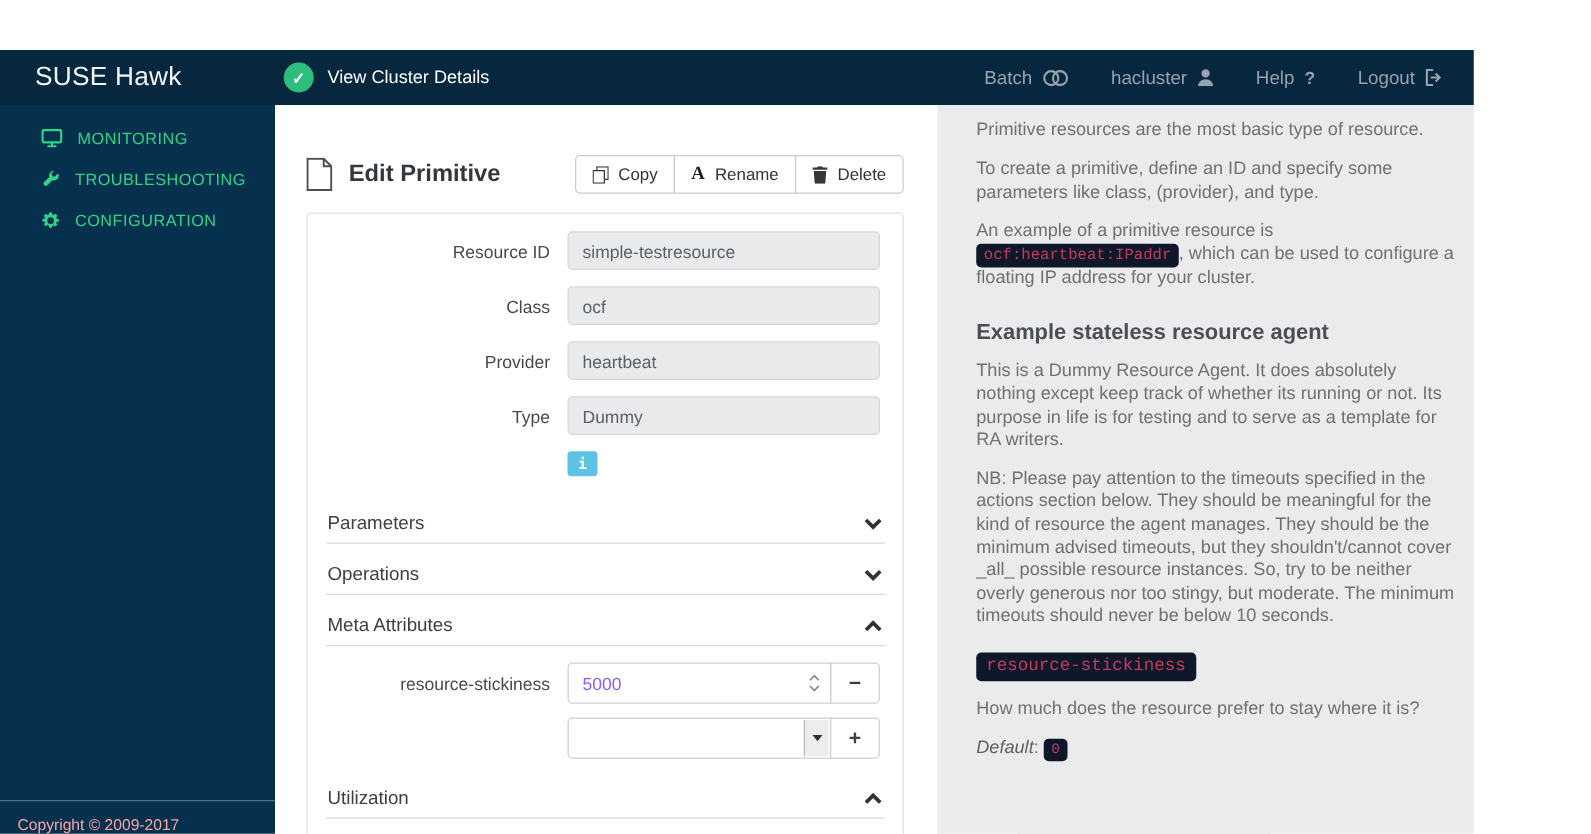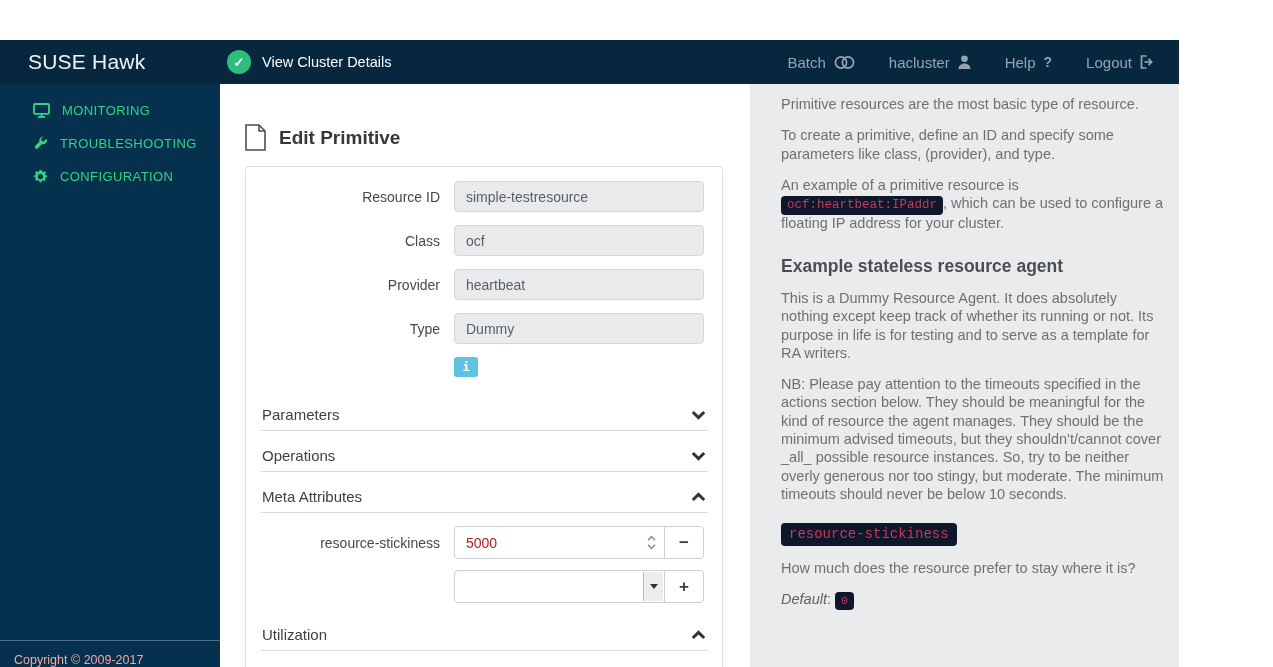--- a/index.html
+++ b/index.html
@@ -53,21 +53,21 @@
   .flabel { width:193px; text-align:right; padding-right:14px; color:#44494e; font-size:14px; flex-shrink:0; }
   .finput { width:250px; height:31px; background:#e9eaec; border:1px solid #d3d5d8; border-radius:4px; padding:0 11px; font-size:14px; color:#595f66; font-family:inherit; }
   .info-row { margin:3px 0 17px 193px; }
   .info-btn { width:24px; height:20px; background:#5ec3e3; border:none; border-radius:3px; color:#fff; font-weight:bold; font-size:12px; font-family:"DejaVu Sans Mono", monospace; display:flex; align-items:center; justify-content:center; cursor:pointer; }
 
   .section { display:flex; align-items:center; justify-content:space-between; padding:12px 2px 7px 1px; border-bottom:1px solid #d9dbdd; cursor:pointer; margin-bottom:4px; }
   .section-label { font-size:15px; color:#3c4146; }
 
   .igroup { display:flex; width:250px; }
   .num-wrap { position:relative; flex:1; }
-  .num-input { width:100%; height:33px; border:1px solid #ccd0d3; border-radius:4px 0 0 4px; padding:0 26px 0 11px; font-size:14px; color:#b91c1c; font-family:inherit; }
+  .num-input { width:100%; height:33px; border:1px solid #ccd0d3; border-radius:4px 0 0 4px; padding:0 26px 0 11px; font-size:14px; color:#8b5cf6; font-family:inherit; }
   .spinner { position:absolute; right:9px; top:0; height:100%; display:flex; align-items:center; cursor:pointer; }
   .ig-btn { width:40px; height:33px; border:1px solid #ccd0d3; background:#fff; border-radius:0 4px 4px 0; font-size:17px; font-weight:bold; color:#3c4146; cursor:pointer; display:flex; align-items:center; justify-content:center; margin-left:-1px; font-family:inherit; }
   .select-box { flex:1; height:33px; border:1px solid #ccd0d3; border-radius:4px 0 0 4px; background:#fff; display:flex; align-items:stretch; cursor:pointer; }
   .select-value { flex:1; }
   .select-arrow { width:20px; margin:1px; border-left:1px solid #b9bdc0; background:#eceded; display:flex; align-items:center; justify-content:center; }
   .tri { width:0; height:0; border-left:4px solid transparent; border-right:4px solid transparent; border-top:5px solid #2e3338; }
 
   .meta-rows .frow { margin-bottom:11px; }
 
   .actions { display:flex; margin:17px 0 2px 193px; }
@@ -175,20 +175,43 @@
 
       <div class="form-col">
         <div class="page-header">
           <span class="doc-icon">
             <svg width="21" height="27" viewBox="0 0 21 27">
                 <path d="M1 1h13l6 6v19H1z" fill="none" stroke="#4b5055" stroke-width="1.6"></path>
                 <path d="M14 1v6h6" fill="none" stroke="#4b5055" stroke-width="1.6"></path>
               </svg>
           </span>
           <span class="page-title">Edit Primitive</span>
+          <div class="btn-group">
+            <button class="btn">
+              <span style="display:flex;">
+                <svg width="13" height="14" viewBox="0 0 13 14">
+                    <rect x="0.5" y="3.5" width="9" height="10" fill="none" stroke="#34383c"></rect>
+                    <path d="M3.5 3.5V.5h9v10h-3" fill="none" stroke="#34383c"></path>
+                  </svg>
+              </span>
+              <span>Copy</span>
+            </button>
+            <button class="btn">
+              <span class="rename-a">A</span>
+              <span>Rename</span>
+            </button>
+            <button class="btn">
+              <span style="display:flex;">
+                <svg width="12" height="14" viewBox="0 0 12 14">
+                    <path fill="#34383c" d="M4.2 0h3.6l.5 1H12v1.8H0V1h3.7zM1 3.8h10L10.2 14H1.8z"></path>
+                  </svg>
+              </span>
+              <span>Delete</span>
+            </button>
+          </div>
         </div>
 
         <div class="card">
 
           <div class="frow">
             <div class="flabel">Resource ID</div>
             <input class="finput" readonly="" value="simple-testresource" style="">
           </div>
           <div class="frow">
             <div class="flabel">Class</div>

